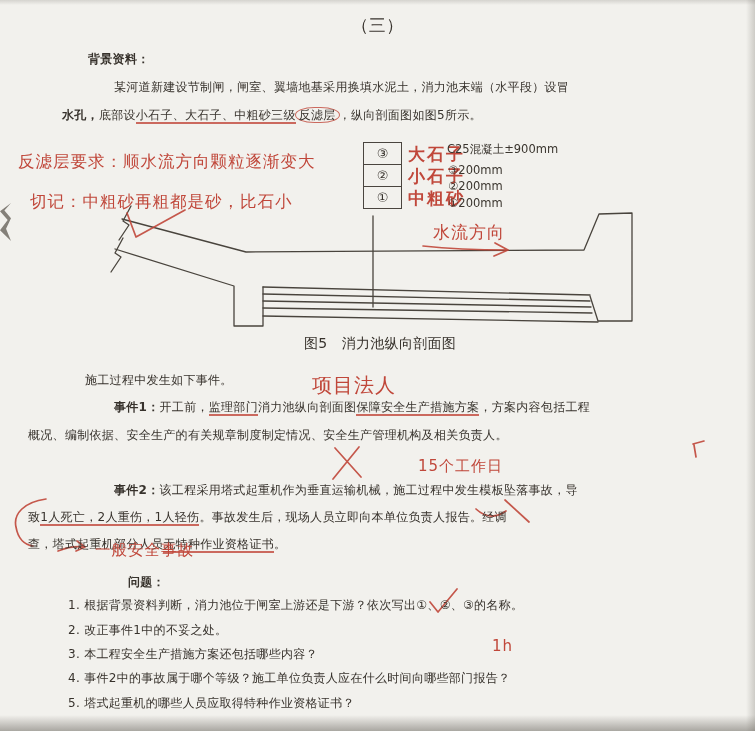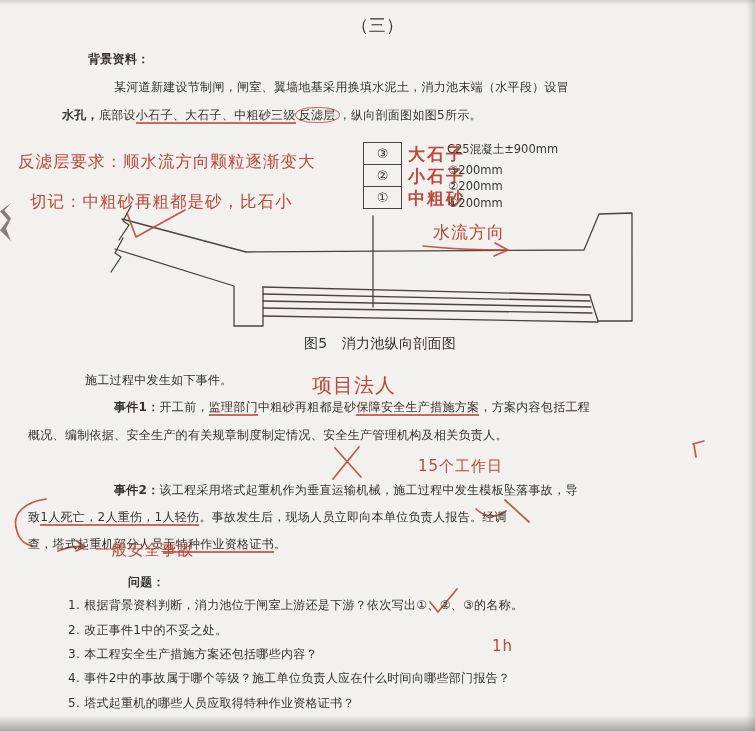--- a/index.html
+++ b/index.html
@@ -94,21 +94,21 @@
   <div class="spec" style="left:448px;top:179px;">②200mm</div>
   <div class="spec" style="left:448px;top:196px;">①200mm</div>
 
   <div class="hand" style="left:433px;top:221px;font-size:17px;">水流方向</div>
 
   <div class="t small center" style="left:280px;top:332px;width:200px;">图5　消力池纵向剖面图</div>
 
   <div class="t" style="left:85px;top:369px;">施工过程中发生如下事件。</div>
   <div class="hand" style="left:296px;top:372px;font-size:20px;margin-left:16px;">项目法人</div>
 
-  <div class="t" style="left:114px;top:396px;"><span class="bold">事件1：</span><span>开工前，</span><span class="rul">监理部门</span><span>中粗砂再粗都是砂</span><span class="rul">保障安全生产措施方案</span><span>，方案内容包括工程</span></div>
+  <div class="t" style="left:114px;top:396px;"><span class="bold">事件1：</span><span>开工前，</span><span class="rul">监理部门</span><span>消力池纵向剖面图</span><span class="rul">保障安全生产措施方案</span><span>，方案内容包括工程</span></div>
 
   <div class="t" style="left:28px;top:424px;">概况、编制依据、安全生产的有关规章制度制定情况、安全生产管理机构及相关负责人。</div>
 
 
   <div class="hand" style="left:418px;top:457px;font-size:15px;">15个工作日</div>
 
   <div class="t" style="left:114px;top:479px;"><span class="bold">事件2：</span><span>该工程采用塔式起重机作为垂直运输机械，施工过程中发生模板坠落事故，导</span></div>
 
   <div class="t" style="left:28px;top:506px;"><span>致</span><span class="rul">1人死亡，2人重伤，1人轻伤</span><span>。事故发生后，现场人员立即向本单位负责人报告。经调</span></div>
 

